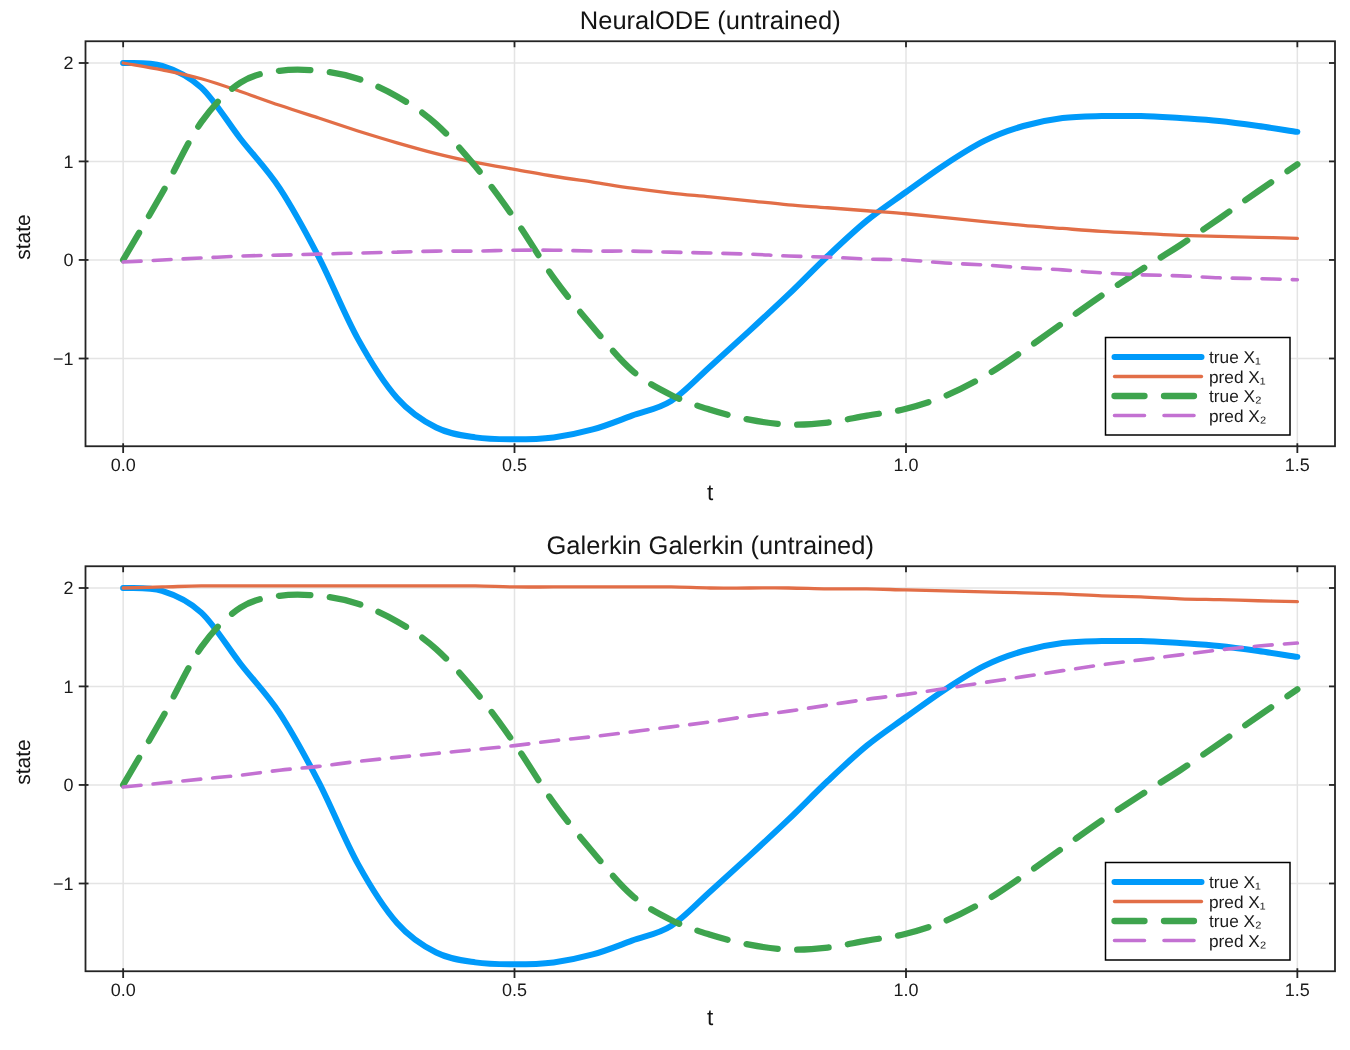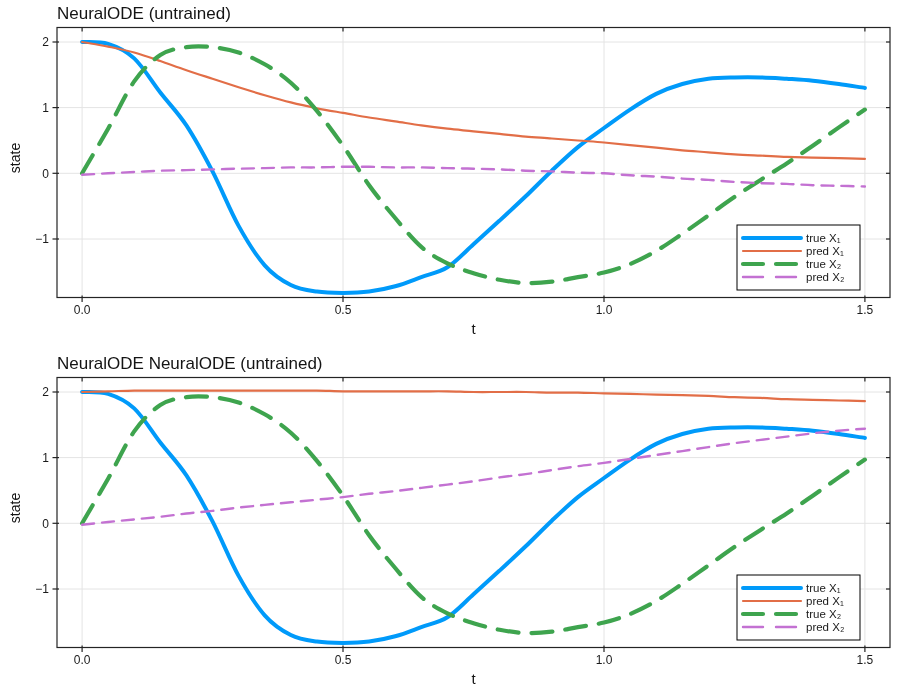--- a/index.html
+++ b/index.html
@@ -3,21 +3,21 @@
 <meta charset="utf-8">
 <style>
   html,body{margin:0;padding:0;background:#ffffff;}
   #app{
     position:relative;width:900px;height:700px;background:#ffffff;
     font-family:"Liberation Sans", sans-serif;overflow:hidden;
   }
   .chart{position:absolute;left:0;width:900px;height:350px;}
   #chart0{top:0;} #chart1{top:350px;}
   .chart-title{
-    position:absolute;left:57px;width:833px;top:4px;
+    position:absolute;left:57px;width:833px;top:4px;text-align:center;
     font-size:17px;color:#141414;
   }
   .xlabel{
     position:absolute;left:57px;width:833px;top:320px;text-align:center;
     font-size:15px;color:#141414;
   }
   .ylabel{
     position:absolute;left:-14px;top:149px;width:60px;height:18px;text-align:center;
     font-size:14px;color:#141414;transform:rotate(-90deg);
   }
@@ -157,18 +157,18 @@
           <g>
             <line x1="743" x2="801" y1="264" y2="264" stroke="#3EA44E" stroke-width="4.2" stroke-linecap="round" stroke-dasharray="20 13"></line>
             <text x="806" y="268" font-size="11.5">true X₂</text>
           </g>
           <g>
             <line x1="743" x2="801" y1="277" y2="277" stroke="#C371D2" stroke-width="2.4" stroke-linecap="round" stroke-dasharray="20 13"></line>
             <text x="806" y="281" font-size="11.5">pred X₂</text>
           </g>
         </g>
       </svg>
-    <div class="chart-title">NeuralODE NeuralODE (untrained)</div>
+    <div class="chart-title">Galerkin Galerkin (untrained)</div>
     <div class="xlabel">t</div>
     <div class="ylabel">state</div>
   </div>
 
 </div>
 
 </body></html>

